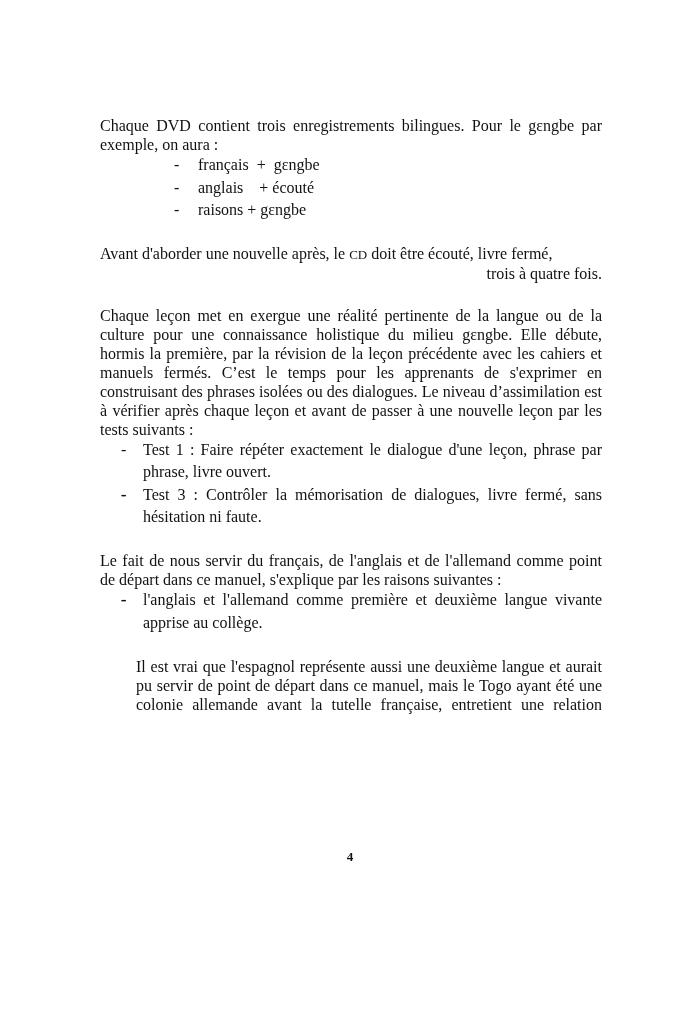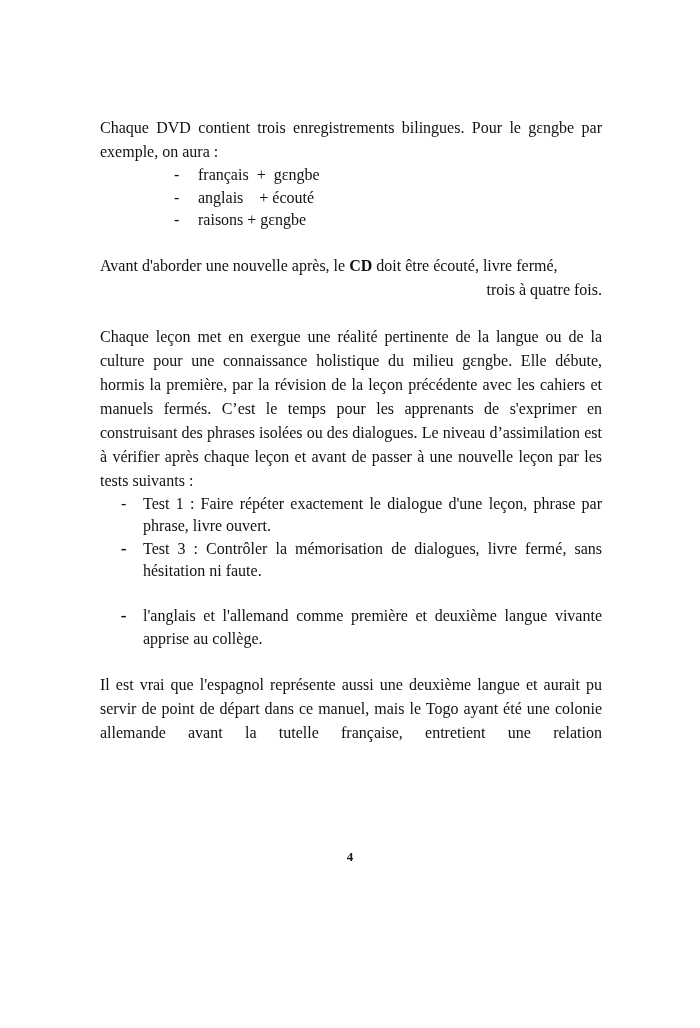--- a/index.html
+++ b/index.html
@@ -3,31 +3,31 @@
 <meta charset="utf-8">
 <style>
   html, body { margin: 0; padding: 0; background: #ffffff; }
   body {
     width: 700px; height: 1028px; position: relative; overflow: hidden;
     font-family: "Liberation Serif", "DejaVu Serif", serif;
     color: #111111;
     font-size: 16px;
   }
   .page { position: absolute; left: 100px; top: 116px; width: 502px; }
-  p { margin: 0; line-height: 24px; }
+  p { margin: 0; line-height: 19px; }
   .justify { text-align: justify; }
   .block { margin-bottom: 22.5px; text-align: right; }
   ul { list-style: none; margin: 0; padding: 0; }
   li { position: relative; line-height: 22.5px; }
   .dash { position: absolute; }
   .list-indent li { padding-left: 98px; }
   .list-indent .dash { left: 74px; }
   .list-tests li { padding-left: 43px; text-align: justify; }
   .list-tests .dash { left: 21px; }
-  .smallcaps { font-size: 16px; font-weight: bold; }
+  .smallcaps { font-size: 13px; }
   .page-number {
     position: absolute; top: 849px; left: 0; width: 700px; text-align: center;
     font-size: 13px; font-weight: bold;
   }
   .after-list { height: 22.5px; }
 </style>
 </head>
 <body>
 
 <div class="page">
@@ -44,22 +44,23 @@
   <p class="block">trois à quatre fois.</p>
 
   <p class="justify">Chaque leçon met en exergue une réalité pertinente de la langue ou de la culture pour une connaissance holistique du milieu gɛngbe. Elle débute, hormis la première, par la révision de la leçon précédente avec les cahiers et manuels fermés. C’est le temps pour les apprenants de s'exprimer en construisant des phrases isolées ou des dialogues. Le niveau d’assimilation est à vérifier après chaque leçon et avant de passer à une nouvelle leçon par les tests suivants :</p>
   <ul class="list-tests">
     <li><span class="dash">-</span><span>Test 1 : Faire répéter exactement le dialogue d'une leçon, phrase par phrase, livre ouvert.</span></li>
     <li><span class="dash">-</span></li>
     <li><span class="dash">-</span><span>Test 3 : Contrôler la mémorisation de dialogues, livre fermé, sans hésitation ni faute.</span></li>
   </ul>
   <div class="after-list"></div>
 
+  <p class="justify">Le fait de nous servir du français, de l'anglais et de l'allemand comme point de départ  dans ce manuel, s'explique par les raisons suivantes :</p>
   <ul class="list-tests">
     <li><span class="dash">-</span></li>
     <li><span class="dash">-</span><span>l'anglais et l'allemand comme première et deuxième langue vivante apprise au collège.</span></li>
   </ul>
   <div class="after-list"></div>
 
-  <p class="justify" style="text-align-last: justify;">Il est vrai que l'espagnol représente aussi une deuxième langue et aurait pu servir de point de départ dans ce manuel, mais le Togo ayant été une colonie allemande avant la tutelle française, entretient une relation</p>
+  <p class="justify" style="text-align-last: justify; margin-left: 36px;">Il est vrai que l'espagnol représente aussi une deuxième langue et aurait pu servir de point de départ dans ce manuel, mais le Togo ayant été une colonie allemande avant la tutelle française, entretient une relation</p>
 </div>
 
 <div class="page-number">4</div>
 
 </body></html>

